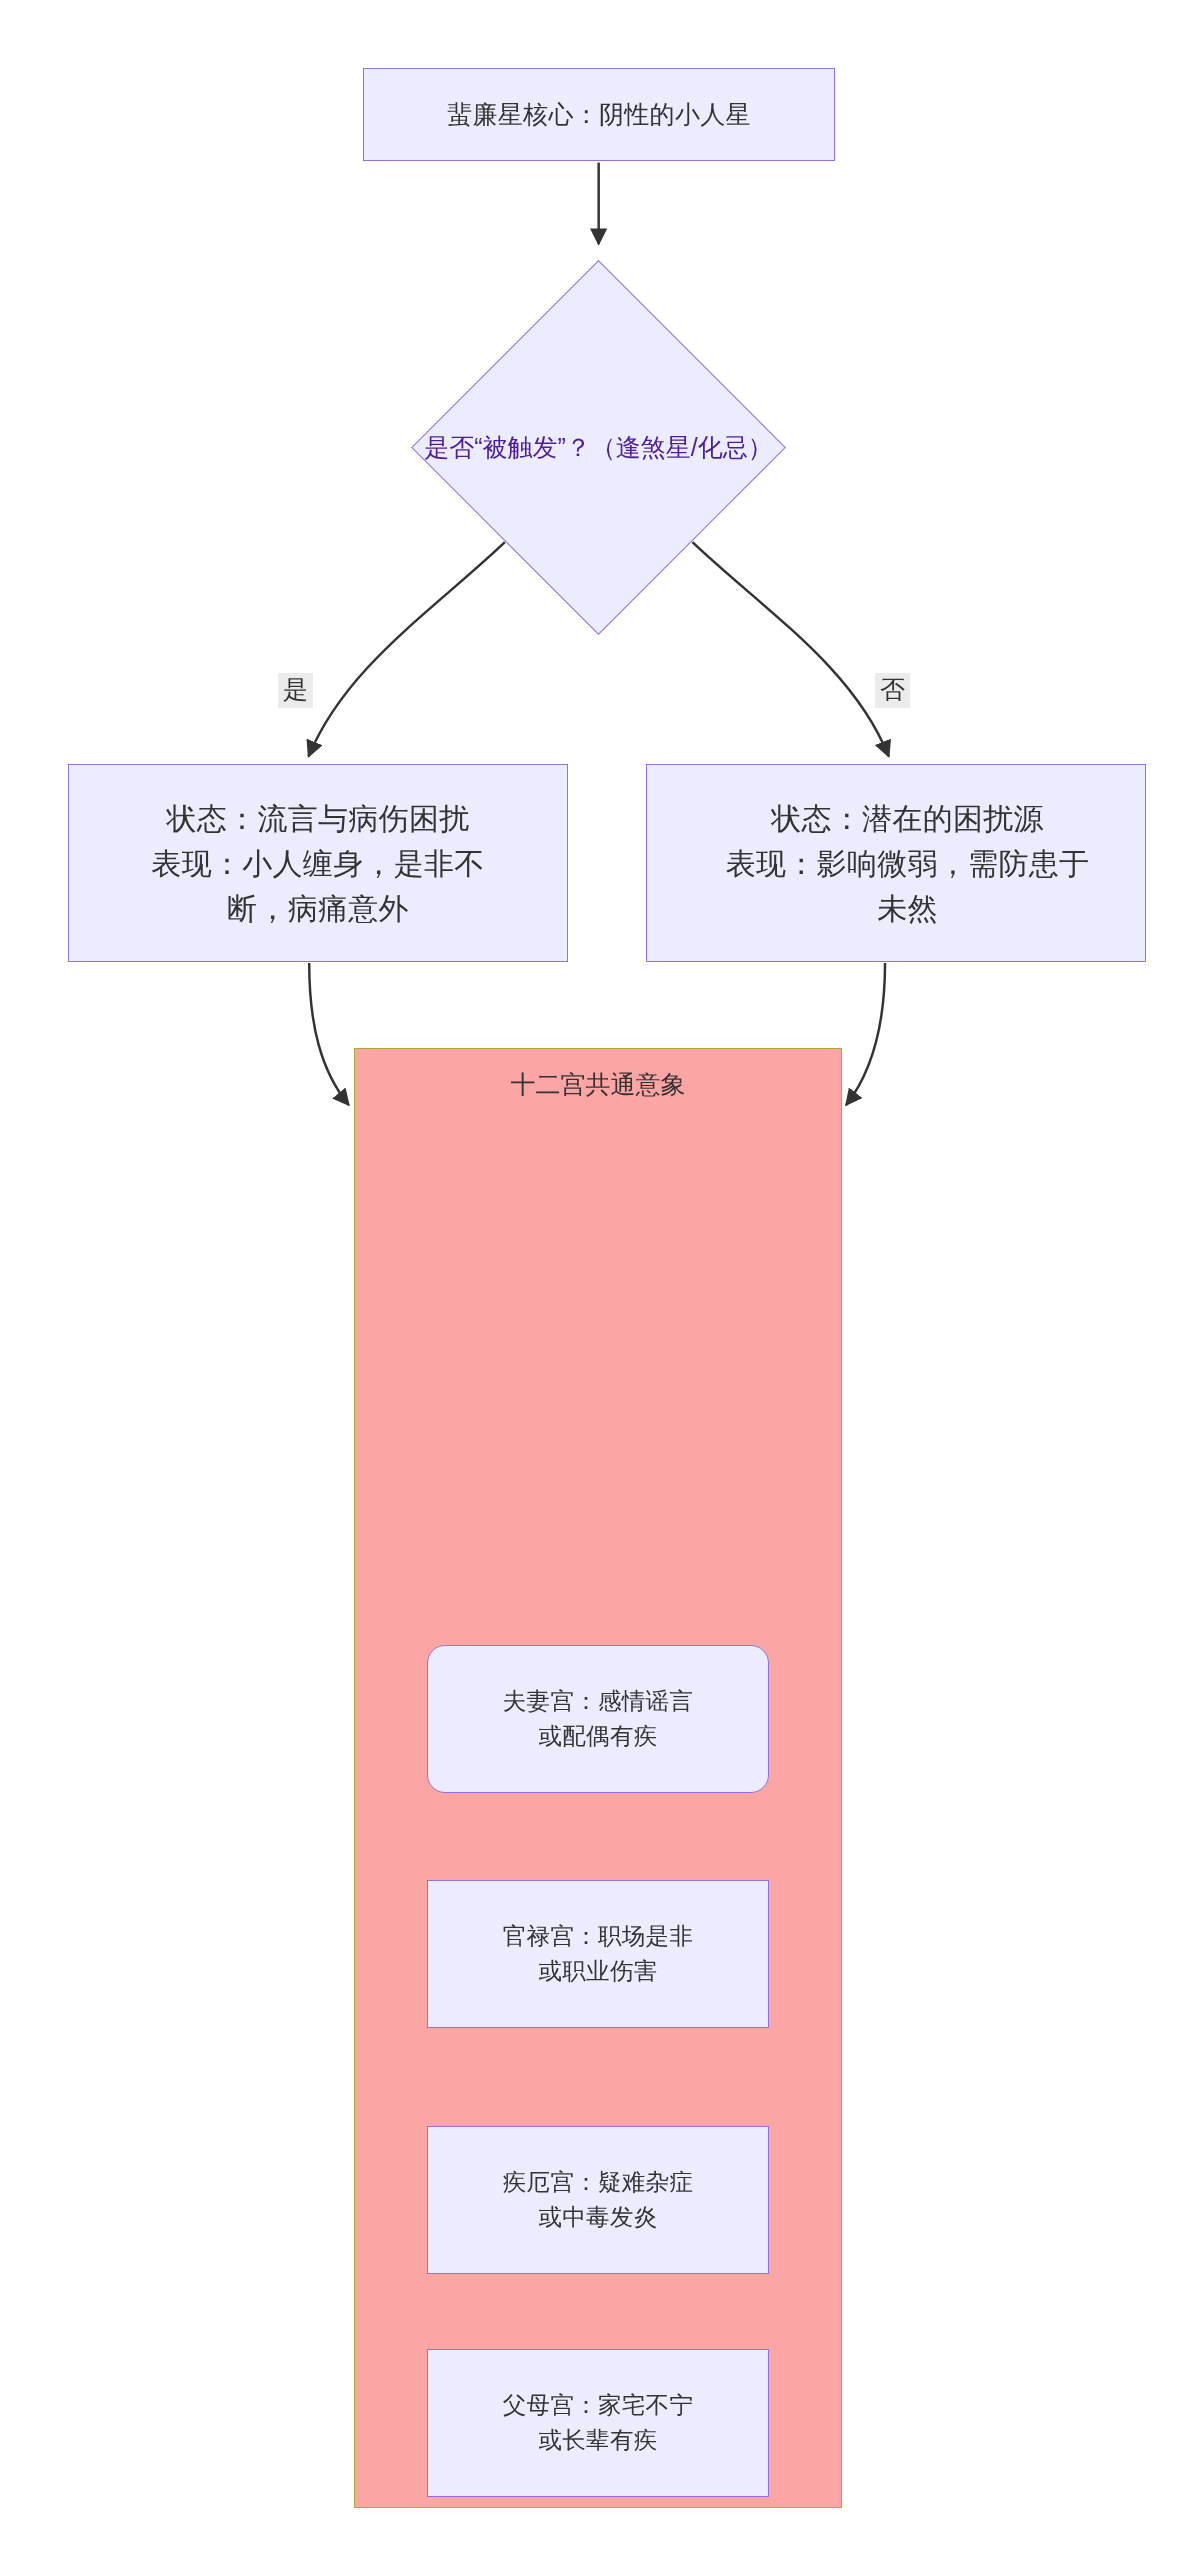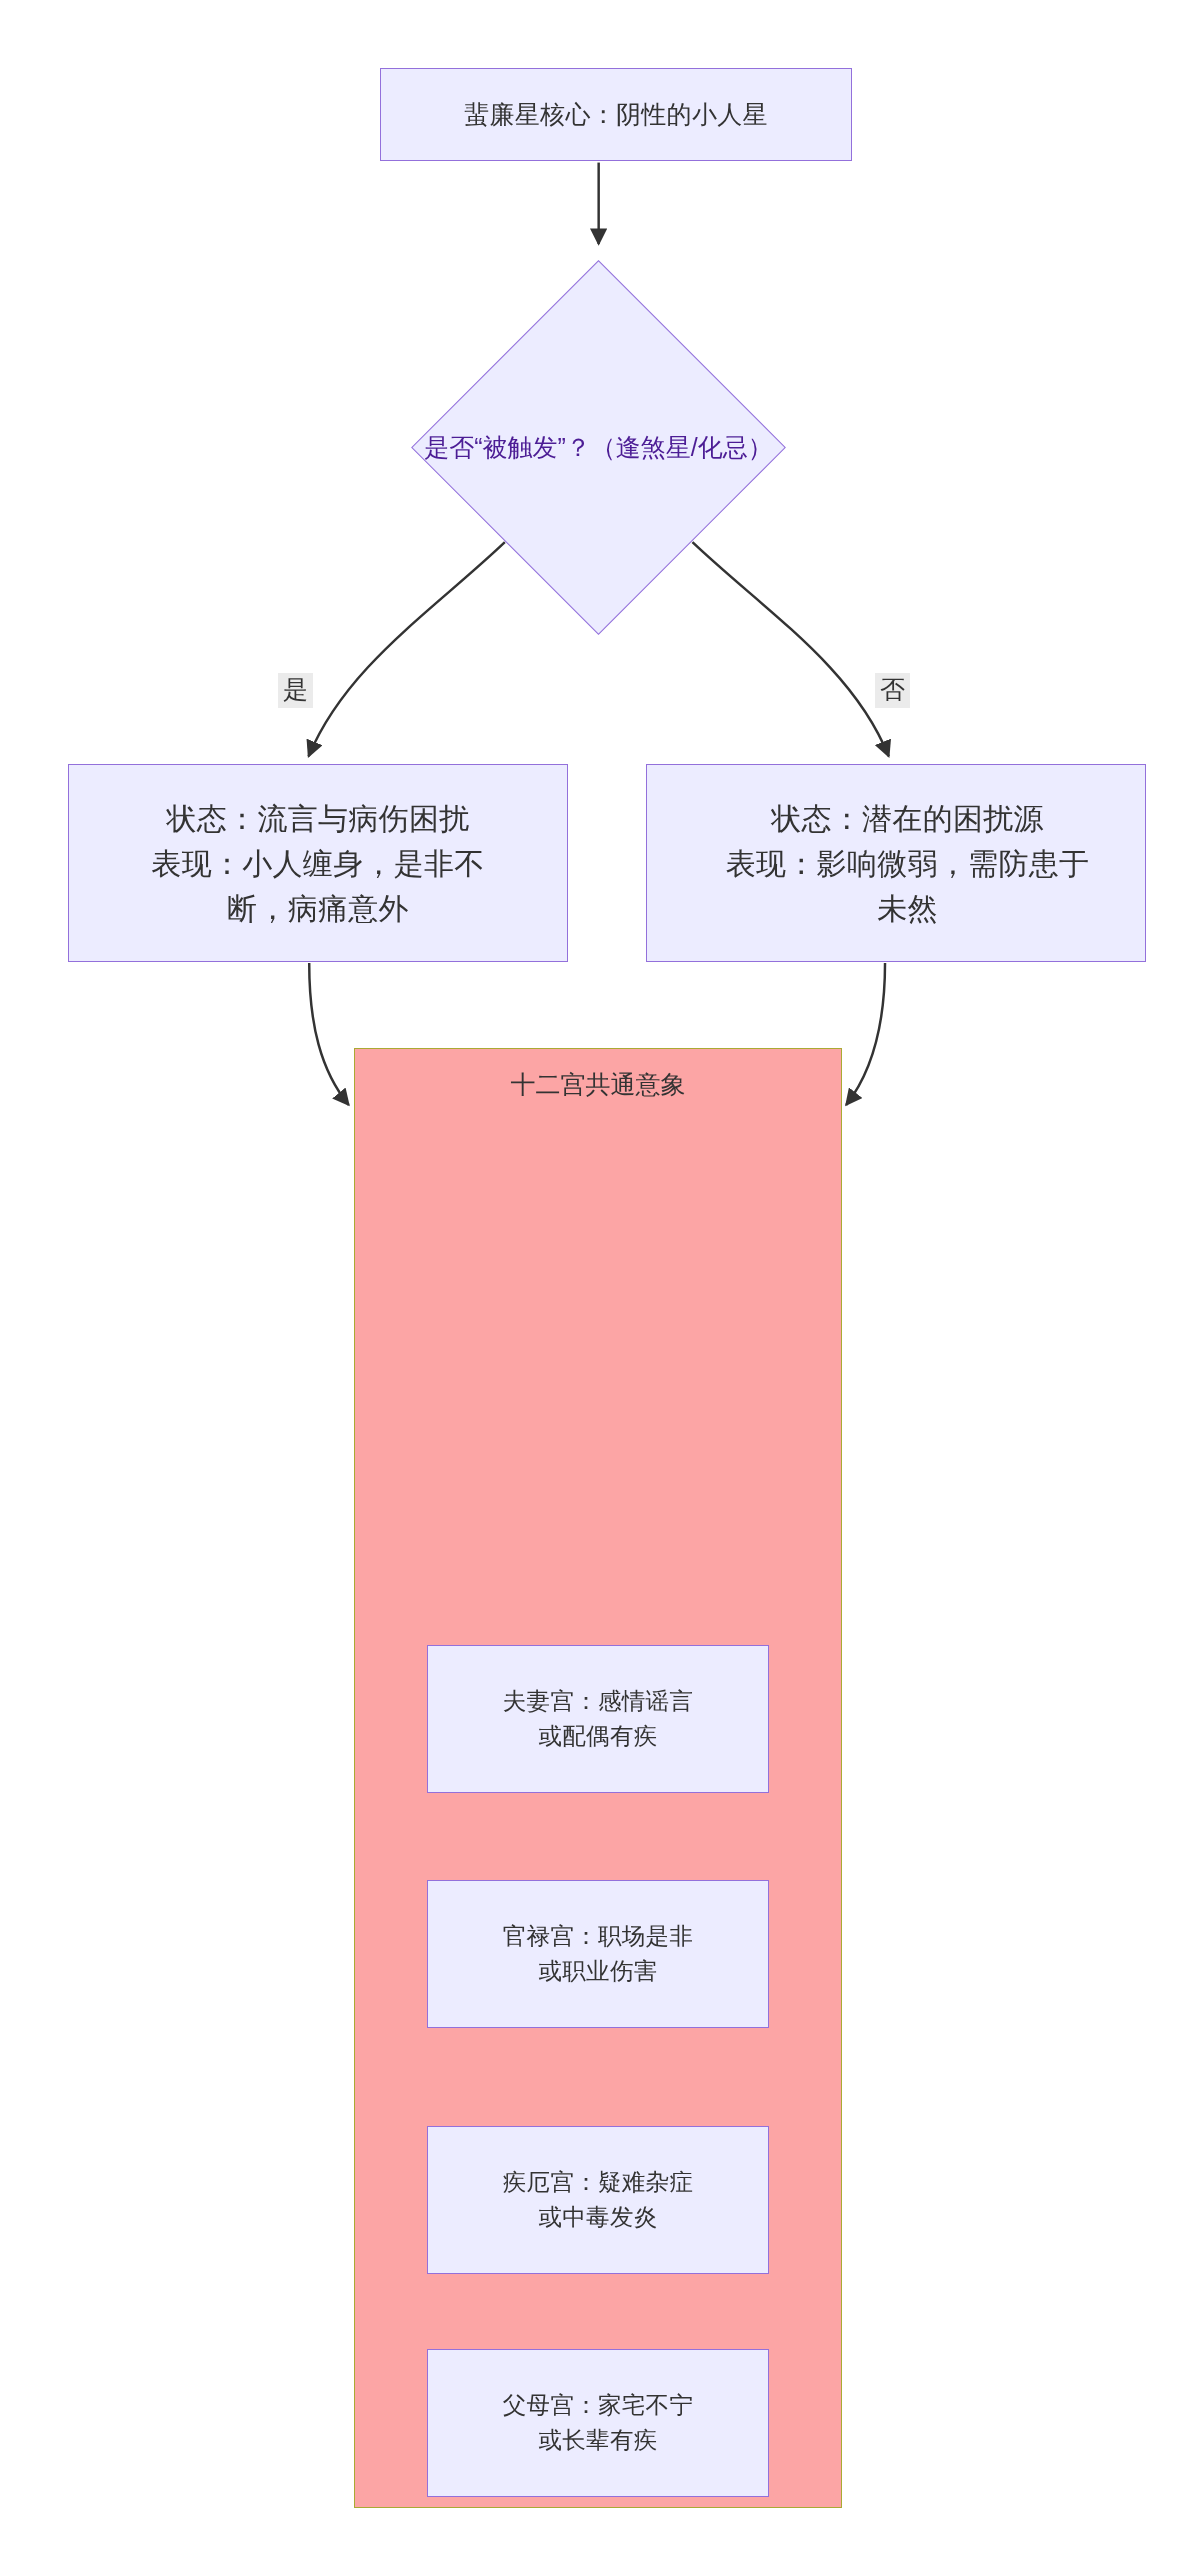--- a/index.html
+++ b/index.html
@@ -39,21 +39,21 @@
     text-align: center;
     color: #333333;
     font-size: 30px;
     line-height: 1.5;
     letter-spacing: 0.3px;
   }
   .node .line { display: block; white-space: nowrap; }
 
   
   #node-root {
-    left: 380px;
+    left: 363px;
     top: 68px;
     width: 472px;
     height: 93px;
     font-size: 25px;
   }
 
   
   #node-decision-wrap {
     position: absolute;
     left: 404px;
@@ -142,21 +142,21 @@
   .palace-node {
     position: absolute;
     left: 50%;
     margin-left: -171px;
     width: 342px;
     height: 148px;
     font-size: 23.5px;
   }
   #palace-0 { top: 127px; }
   #palace-1 { top: 362px; }
-  #palace-2 { top: 596px; }
+  #palace-2 { top: 596px; border-radius: 18px; }
   #palace-3 { top: 831px; }
   #palace-4 { top: 1065px; margin-top: 12px; }
   #palace-5 { top: 1300px; }
 </style>
 </head>
 <body>
 
 <div id="canvas">
 
   <svg id="edges" viewBox="0 0 1933 4173" width="1193" height="2576">

